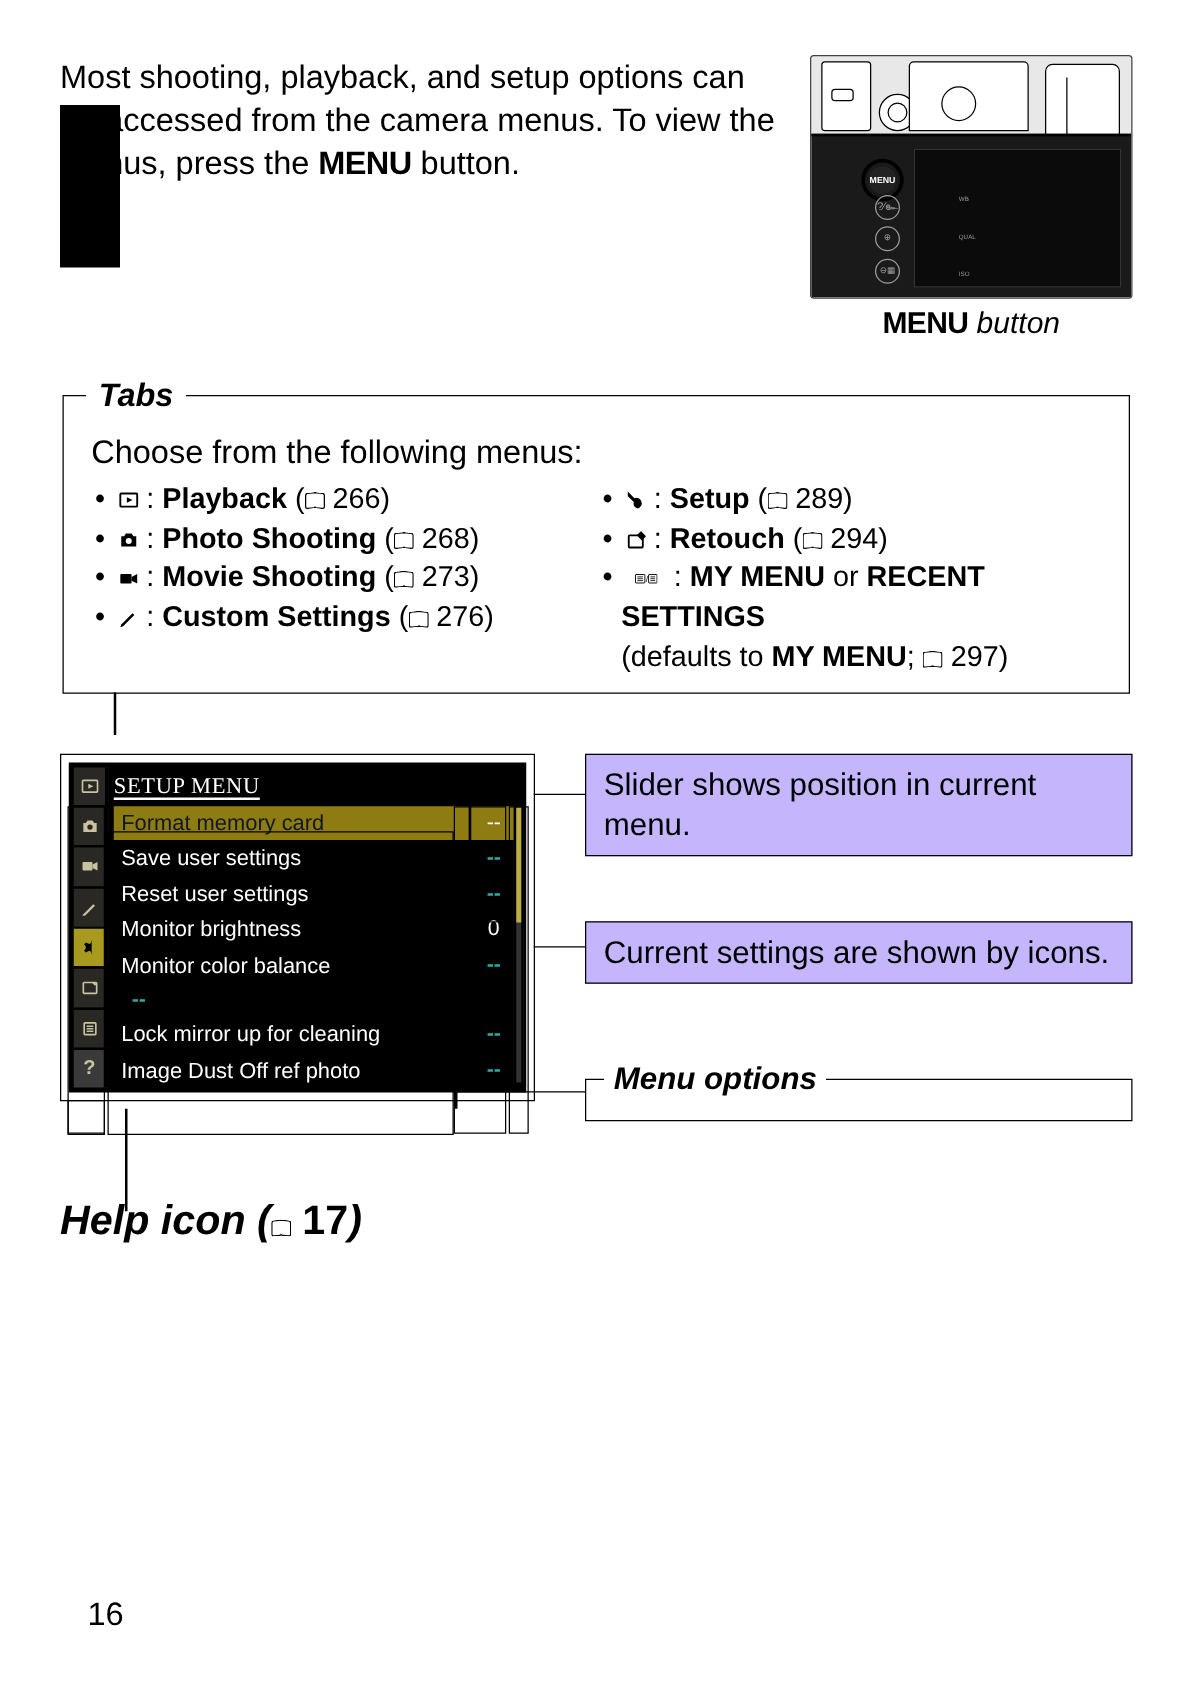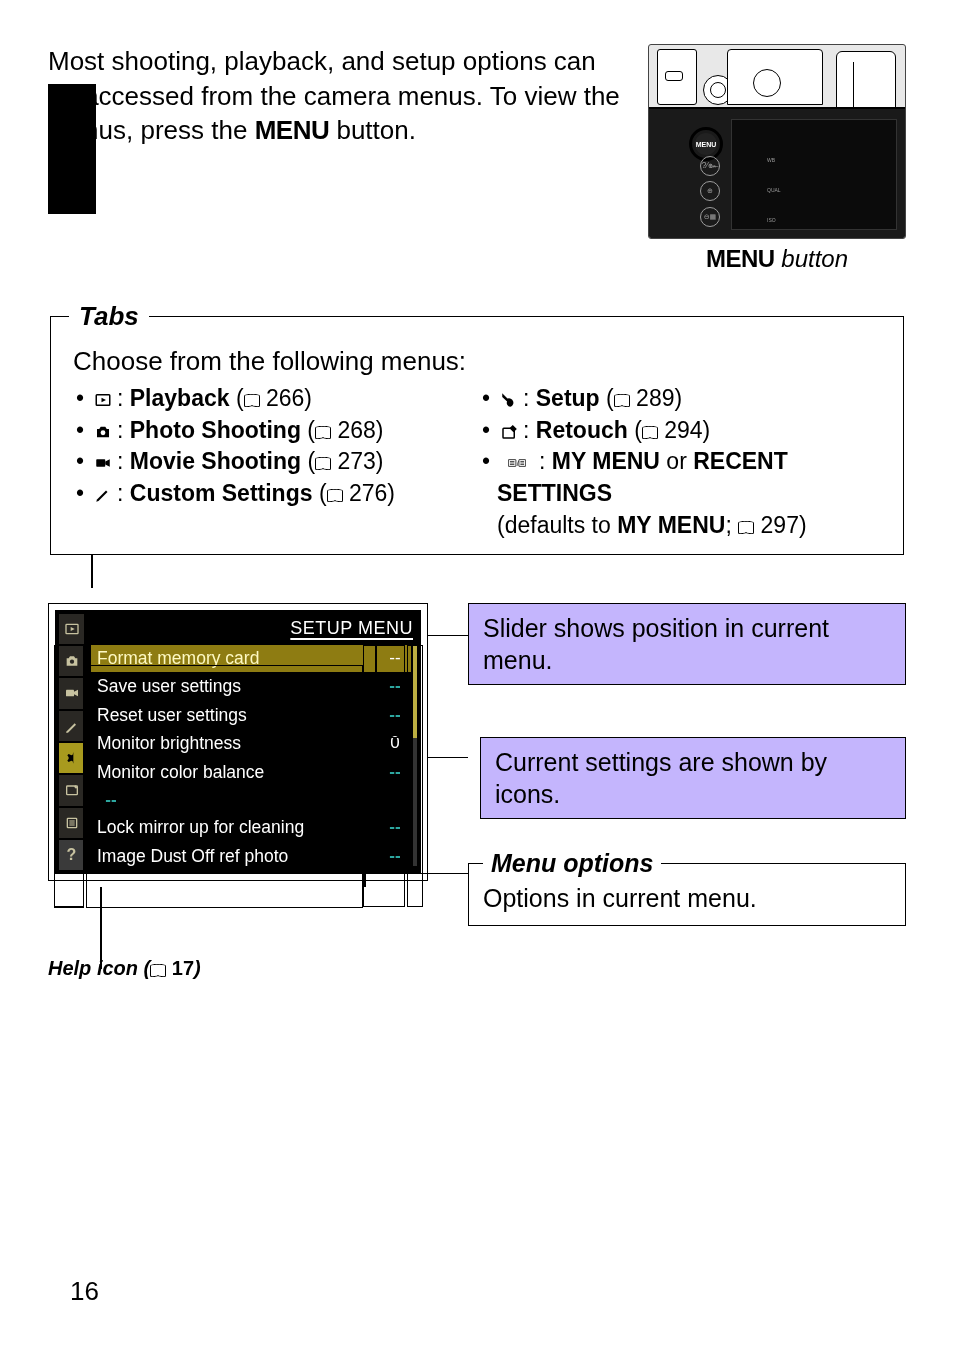--- a/index.html
+++ b/index.html
@@ -318,23 +318,23 @@
   .lcd-tab svg{ width:16px; height:16px;}
   .lcd-tab .q{ font-weight:700; font-size:16px; line-height:1;}
 
   .lcd-main {
     flex: 1;
     position: relative;
     padding-left: 4px;
     padding-right: 4px;
   }
   .lcd-title {
-    text-align: right;
+    text-align: left;
     color: #fff;
-    font-family: Liberation Sans, sans-serif;
+    font-family: Liberation Serif, serif;
     font-size: 18px;
     font-weight: 400;
     letter-spacing: 0.5px;
     padding: 4px 0 6px 0;
     text-decoration: underline;
     text-underline-offset: 4px;
     text-decoration-thickness: 1.5px;
   }
   .lcd-rows { }
   .lcd-row {
@@ -347,21 +347,21 @@
     flex: 1;
     color: #fff;
     font-family: Arial, sans-serif;
     font-size: 17.5px;
     padding: 3px 6px 3.5px 6px;
     background: #000;
     white-space: nowrap;
   }
   .lcd-row.sel .lcd-label {
     background: #8e7c12;
-    color: #fef9c3;
+    color: #0f172a;
   }
   .lcd-val {
     width: 38px;
     border-left: 2px solid #000;
     background: #000;
     color: #2da7a0;
     font-family: Arial, sans-serif;
     font-size: 17px;
     font-weight: 700;
     text-align: center;
@@ -397,38 +397,38 @@
     line-height: 1.28;
     background: #c4b5fd;
   }
   .anno-legend {
     font-style: italic;
     font-weight: 700;
     font-size: 25px;
     padding: 0 8px;
   }
   .anno-slider { left: 420px; top: 16px; right: 0; }
-  .anno-current { left: 432px; top: 150px; right: 0; }
+  .anno-current { left: 420px; top: 150px; right: 0; }
   .anno-options {
     position:absolute;
     left:420px; top:262px; right:0;
   }
   .anno-options fieldset{
     border:1.8px solid #000;
     padding: 6px 14px 12px 14px;
     margin:0;
   }
 
   .anno-help {
     position:absolute;
     left:0;
     top: 370px;
     font-style: italic;
     font-weight: 700;
-    font-size: 20px;
+    font-size: 33px;
   }
   .anno-help .book-icon{ top:2px;}
   .anno-help .nrm{ font-style:normal; font-weight:700;}
 
   .line {
     position:absolute;
     background:#000;
   }
   
   .l-slider-h { top: 48px; left: 379px; width: 41px; height: 1.8px; }
@@ -667,21 +667,20 @@
     <div class="line l-slider-h"></div>
 
     <div class="anno-box anno-current">
       <span>Current settings are shown by icons.</span>
     </div>
     <div class="line l-current-h"></div>
 
     <div class="anno-options">
       <fieldset>
         <legend class="anno-legend">Menu options</legend>
-        <div style="font-size:25px;">Options in current menu.</div>
       </fieldset>
     </div>
     <div class="line l-options-h"></div>
     <div class="line l-options-v"></div>
 
     <div class="line l-help-v"></div>
     <div class="anno-help">
       <span>Help icon (</span><span class="book-icon"></span>&nbsp;<span class="nrm">17</span><span>)</span>
     </div>
 

